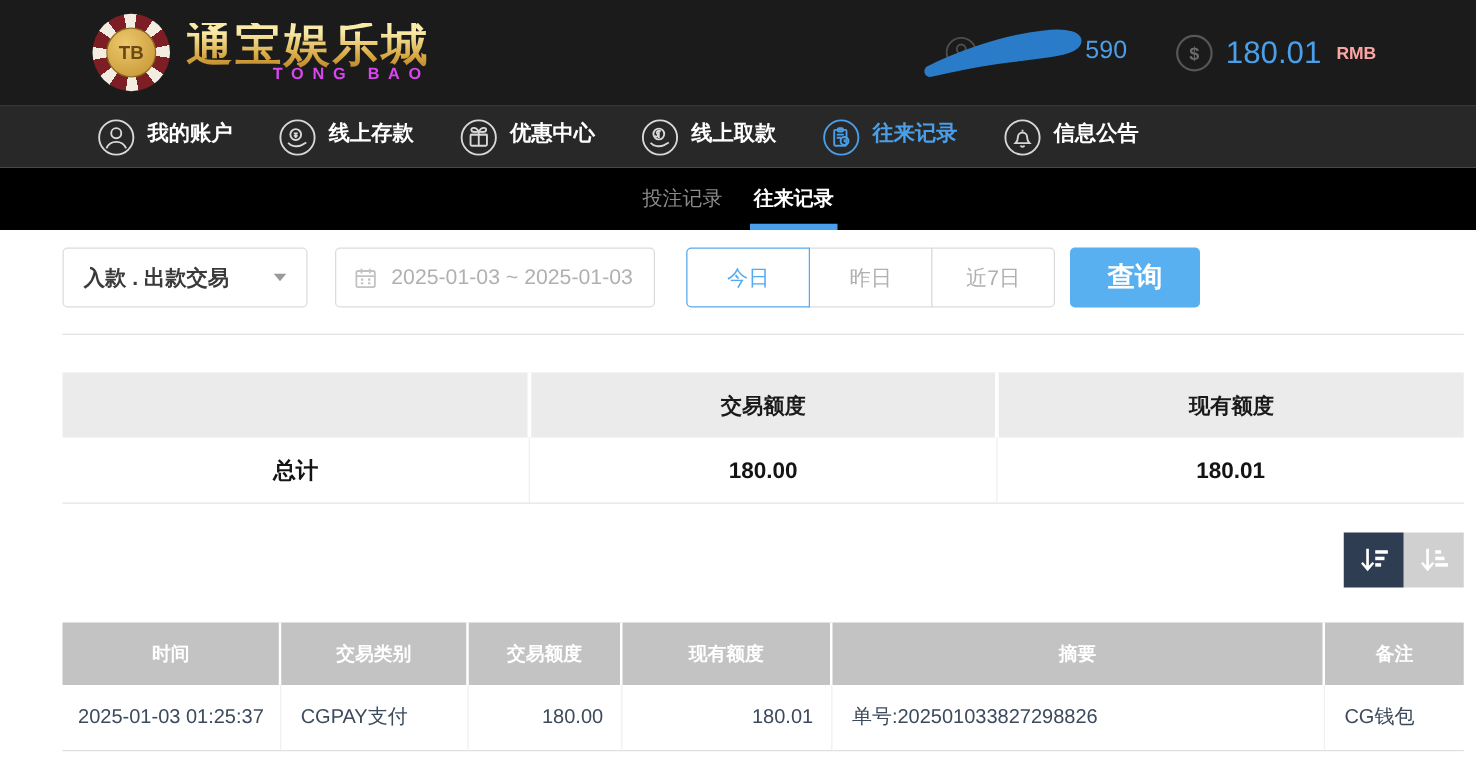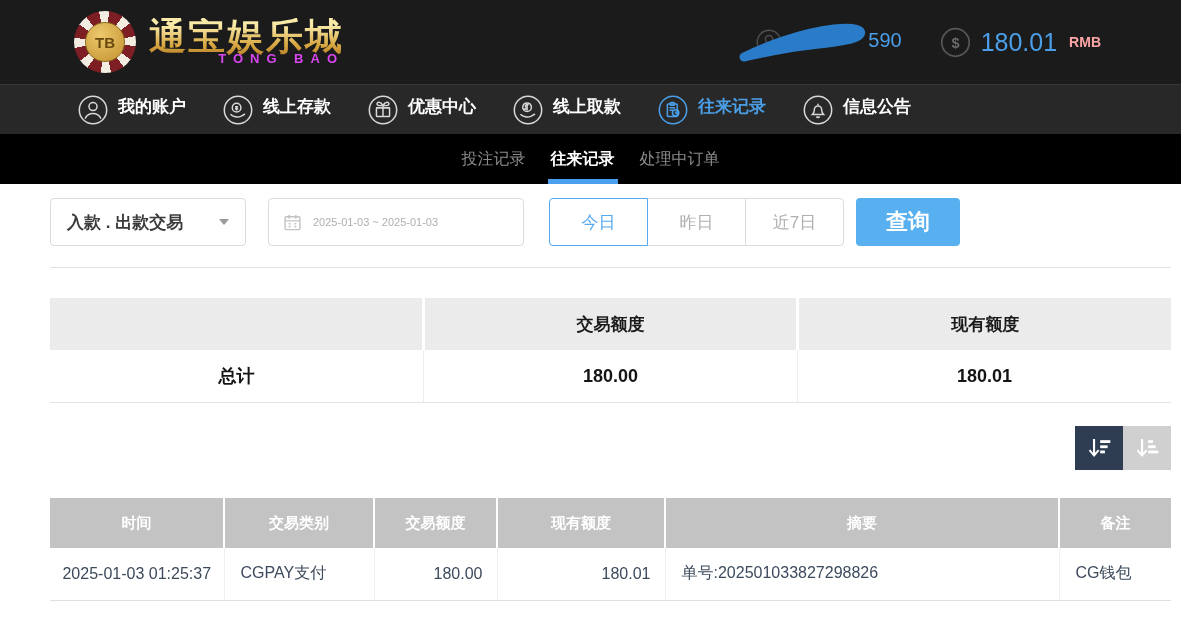--- a/index.html
+++ b/index.html
@@ -51,21 +51,21 @@
 
   
   .content { padding:14px 10px 0 50px; }
   .filter-row { display:flex; align-items:center; }
   .dropdown { width:196px; height:48px; border:1px solid #dcdcdc; border-radius:4px;
     display:flex; align-items:center; justify-content:space-between; padding:0 16px;
     font-size:17px; font-weight:600; color:#3a3a3a; cursor:pointer; margin-right:22px; }
   .caret { width:0; height:0; border-left:5px solid transparent; border-right:5px solid transparent;
     border-top:6px solid #9a9a9a; }
   .datepicker { width:256px; height:48px; border:1px solid #dcdcdc; border-radius:4px;
-    display:flex; align-items:center; gap:11px; padding:16px 14px; font-size:11px; color:#b0b0b0;
+    display:flex; align-items:center; gap:11px; padding:16px 14px; font-size:17px; color:#b0b0b0;
     cursor:pointer; margin-right:25px; white-space:nowrap; }
   .quick-group { display:flex; }
   .quick { width:99px; height:48px; border:1px solid #dcdcdc; background:#fff; color:#b0b0b0;
     font-size:17px; display:flex; align-items:center; justify-content:center; cursor:pointer; }
   .quick + .quick { margin-left:-1px; }
   .quick:first-child { border-radius:4px 0 0 4px; }
   .quick:last-child  { border-radius:0 4px 4px 0; }
   .quick.active { border-color:#55a9ef; color:#55a9ef; position:relative; z-index:1; }
   .search-btn { width:104px; height:48px; margin-left:12px; background:#58b0f0; border:none;
     border-radius:4px; color:#fff; font-size:22px; font-weight:600; cursor:pointer;
@@ -211,23 +211,20 @@
     <span>信息公告</span>
   </div>
 </div>
 
 <div class="subnav">
   <div class="tab">
     <span>投注记录</span>
   </div>
   <div class="tab active">
     <span>往来记录</span>
-  </div>
-  <div class="tab">
-    <span>处理中订单</span>
   </div>
 </div>
 
 <div class="content">
 
   <div class="filter-row">
     <div class="dropdown">
       <span>入款 . 出款交易</span>
       <span class="caret"></span>
     </div>

